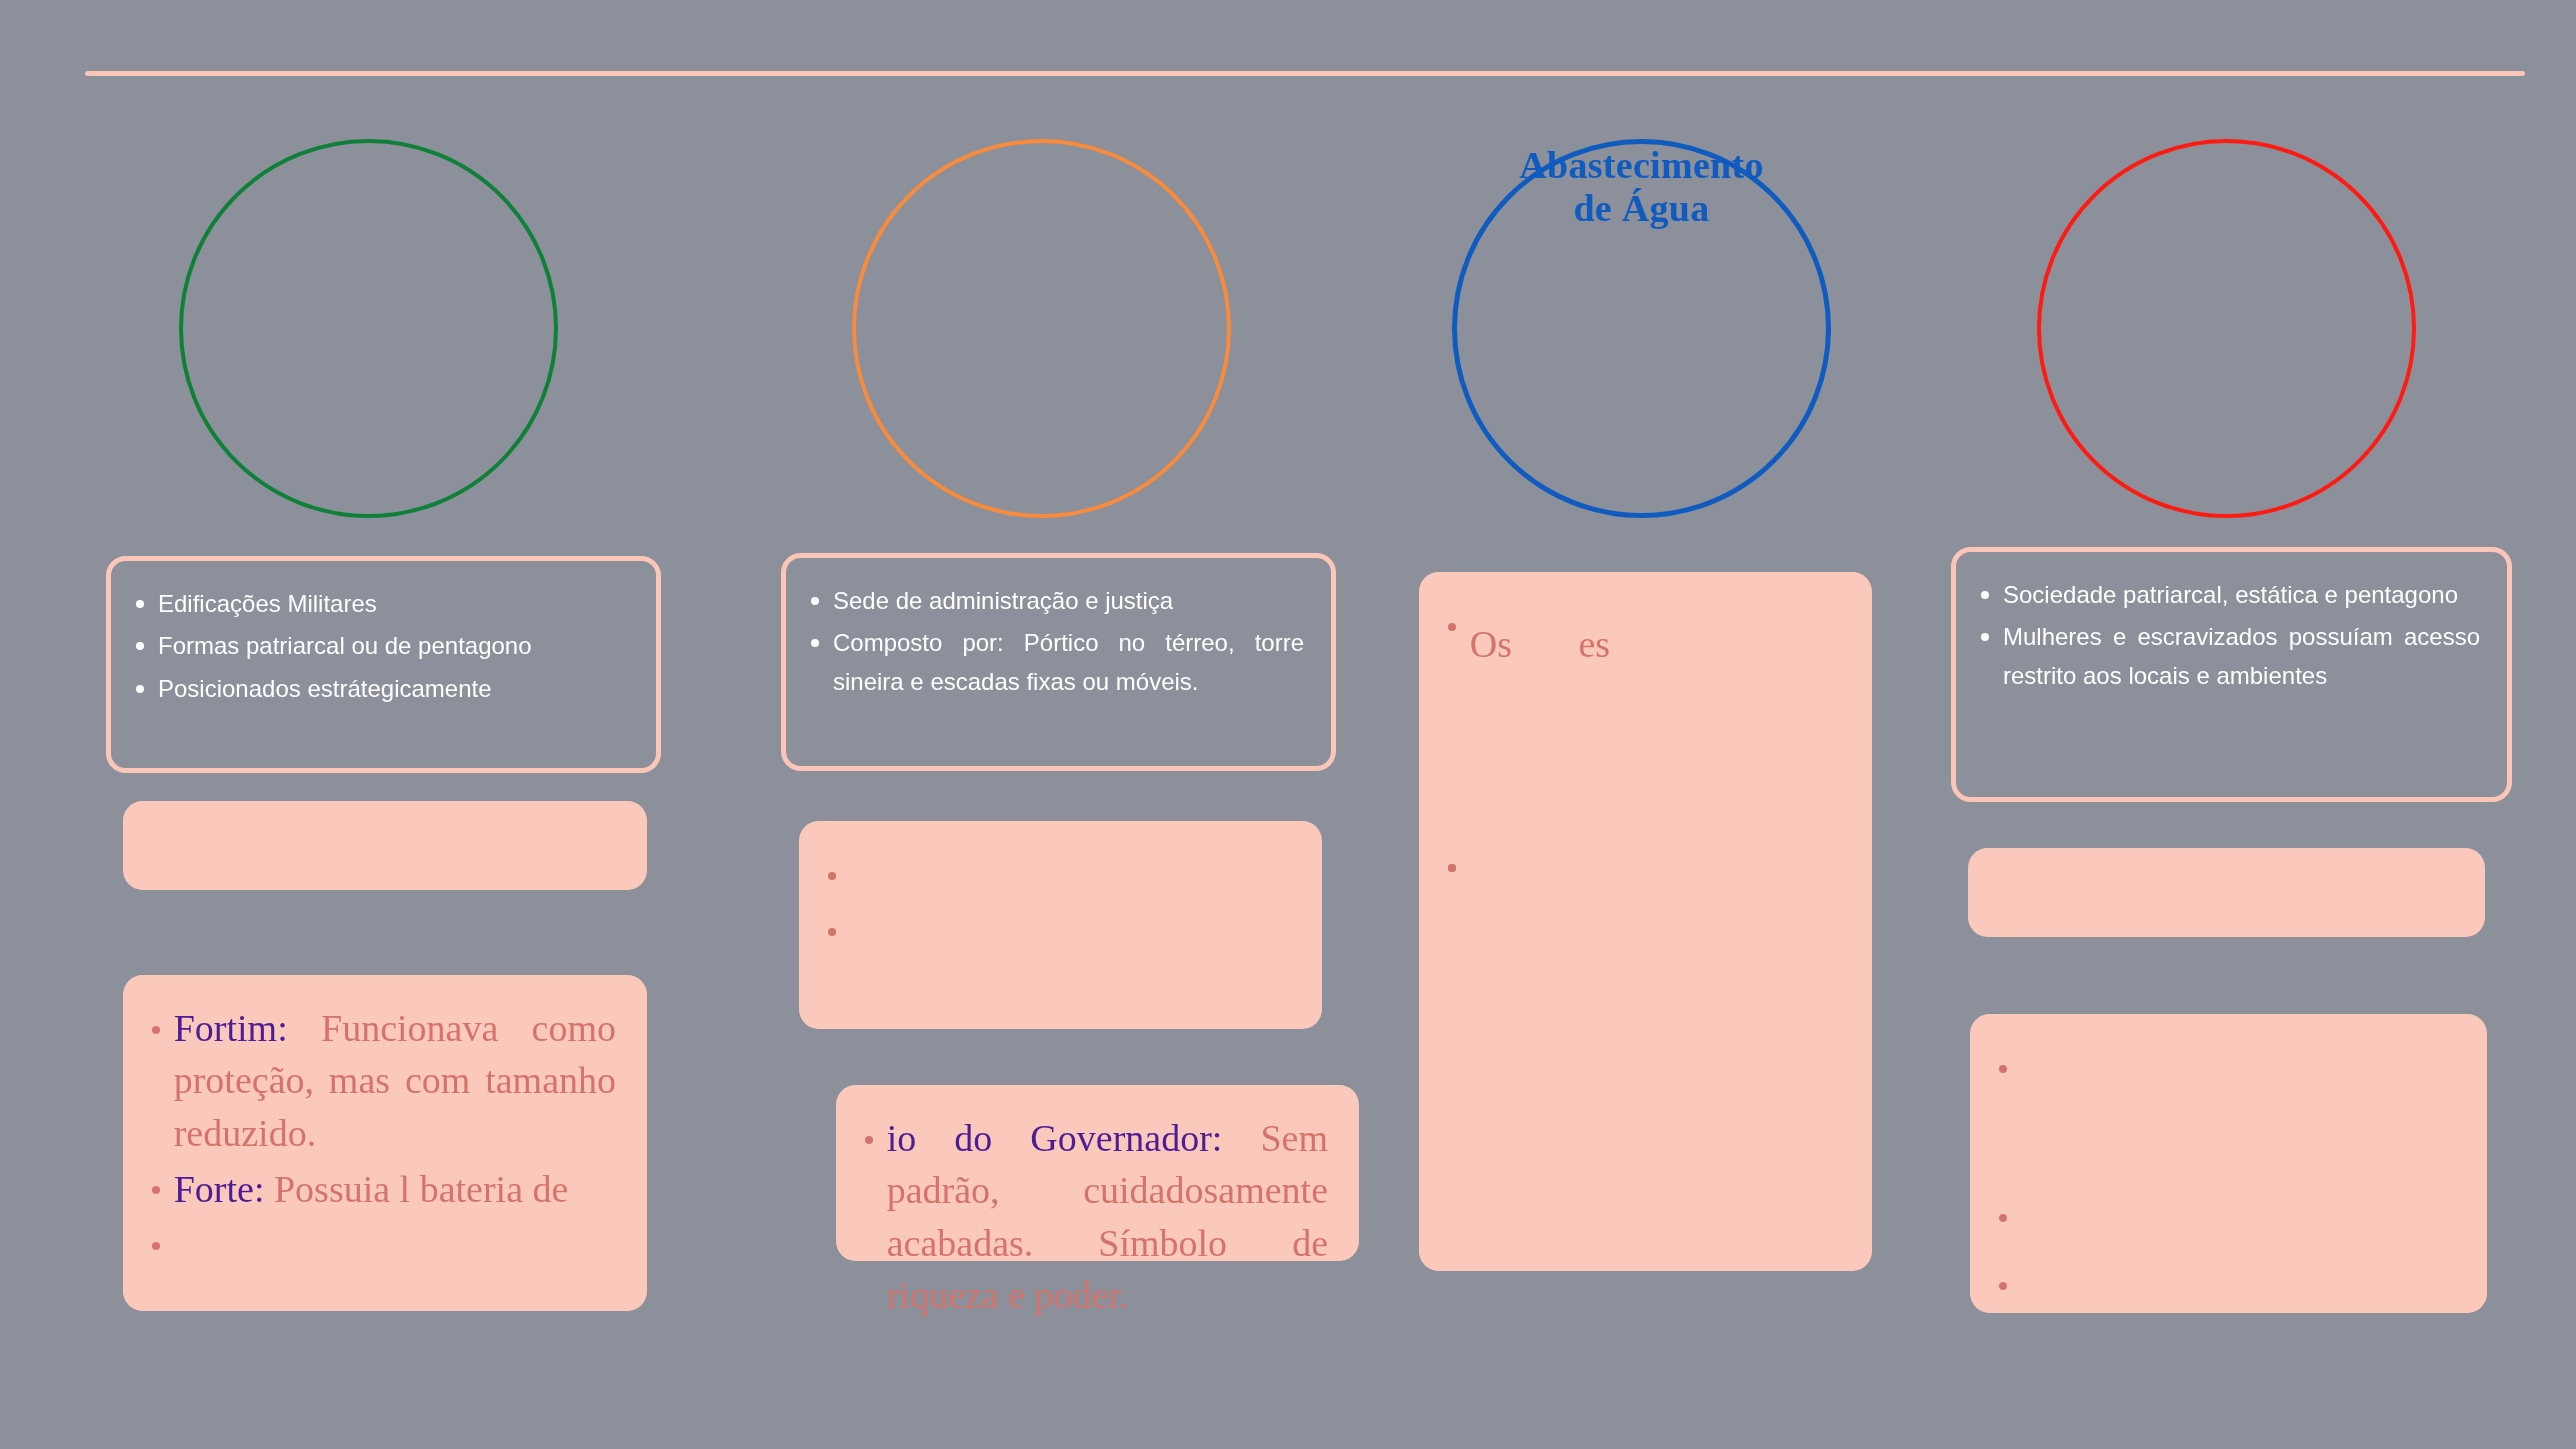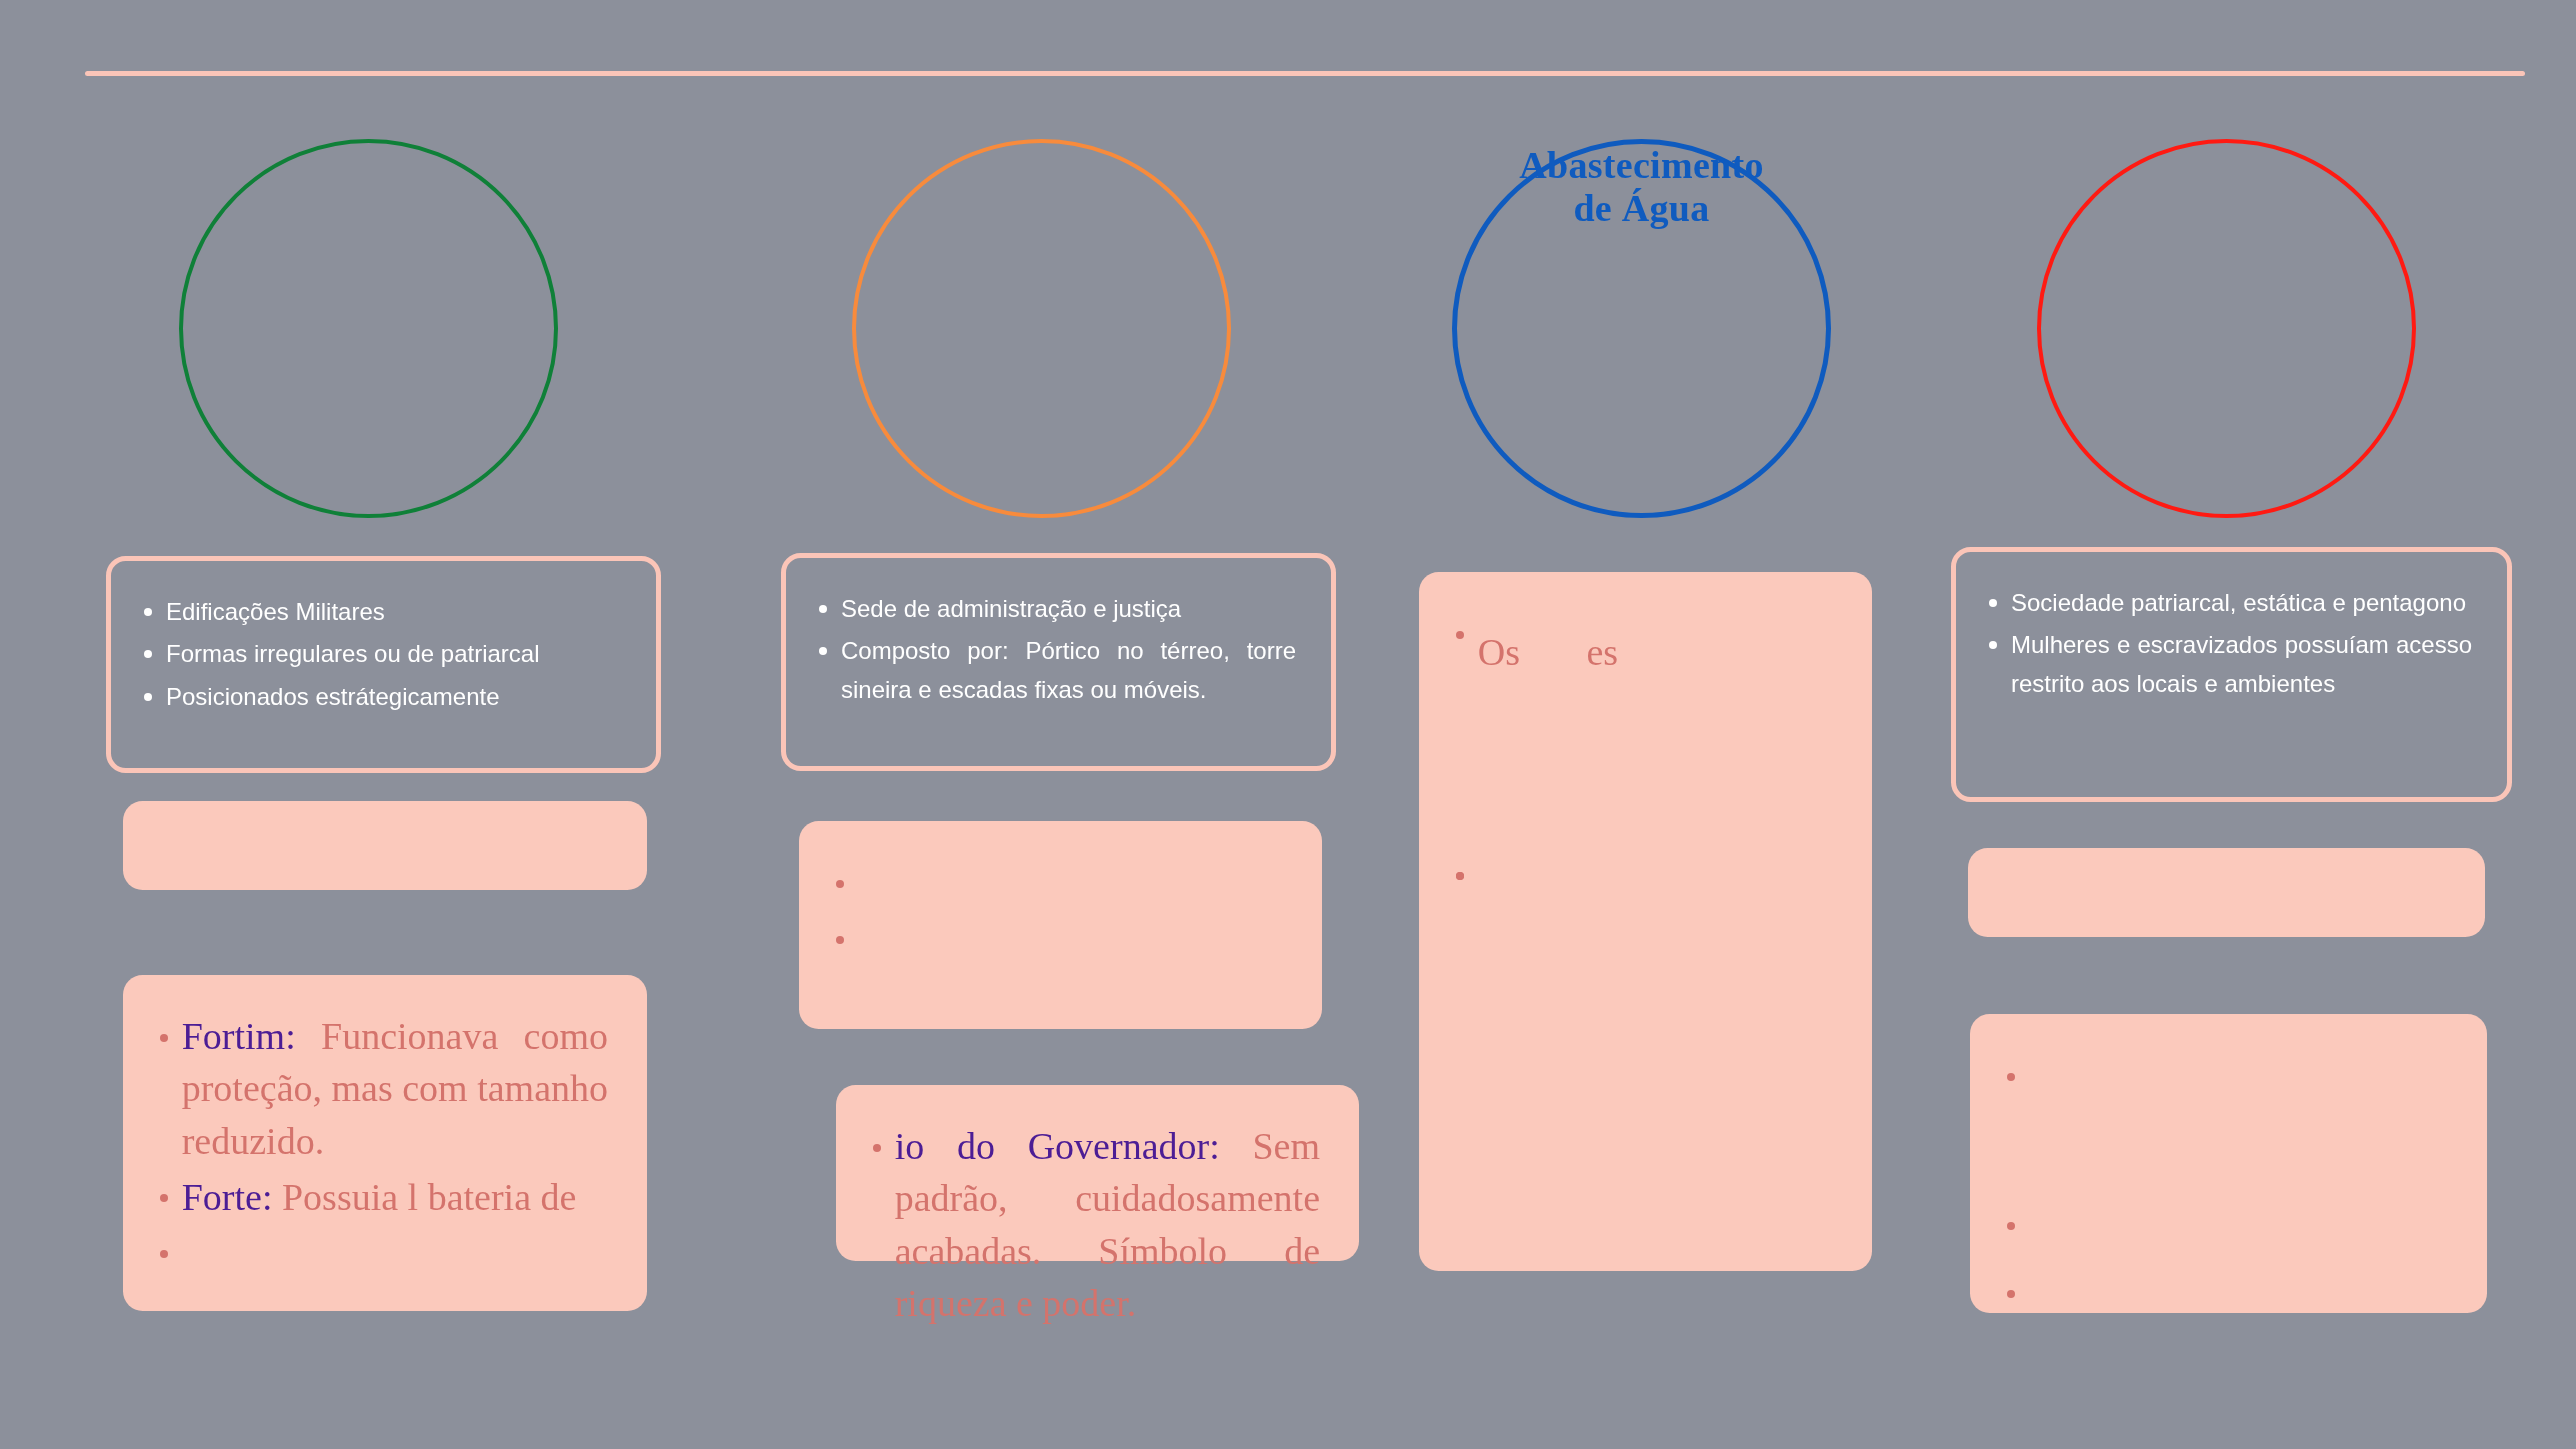--- a/index.html
+++ b/index.html
@@ -50,21 +50,21 @@
     position: absolute;
     box-sizing: border-box;
     border-radius: 19.7px;
   }
   .card.filled  { background: #fbc9bc; }
   .card.outline { background: transparent; border: 5.4px solid #fbc5b8; }
 
   
   ul.bullets {
     list-style: none;
-    margin: 12px;
+    margin: 4px;
     padding: 0;
   }
   ul.bullets > li {
     position: relative;
     padding-left: 27px;
     margin: 0 0 3.6px 0;
   }
   ul.bullets > li::before {
     content: "";
     position: absolute;
@@ -113,21 +113,21 @@
 
   <div class="top-rule"></div>
 
   <div class="circle" style="left:179px; top:139px; width:379px; height:379px; border:4.5px solid #0f8038;">
     <div class="circle-title" style="color:#0f8038;"></div>
   </div>
 
   <div class="card outline pad-a" style="left:106px; top:556px; width:555px; height:217px;">
     <ul class="bullets list-sans">
       <li>Edificações Militares</li>
-      <li>Formas irregulares ou de patriarcal</li>
+      <li>Formas patriarcal ou de pentagono</li>
       <li>Posicionados estrátegicamente</li>
     </ul>
   </div>
 
   <div class="card filled" style="left:123px; top:801px; width:524px; height:89px;"></div>
 
   <div class="card filled pad-b" style="left:123px; top:975px; width:524px; height:336px;">
     <ul class="bullets list-serif">
       <li>
         <span class="lead">Fortim:</span>

